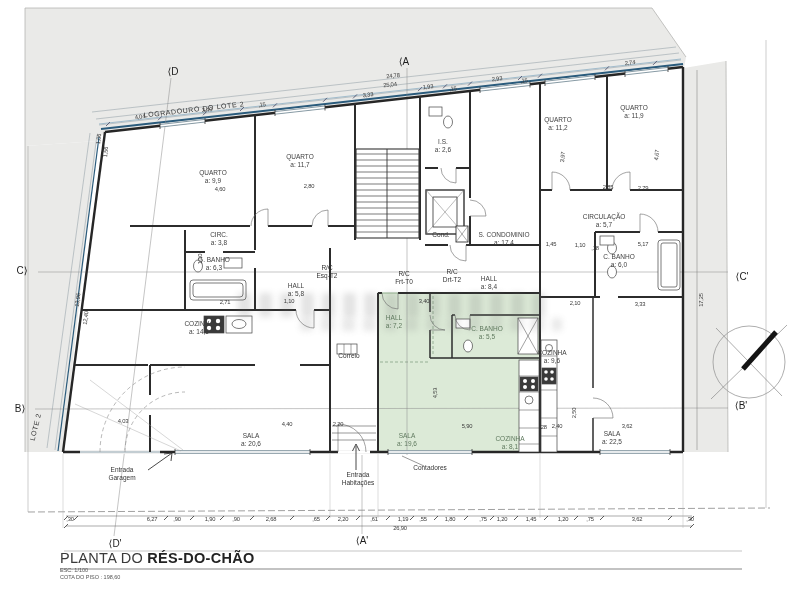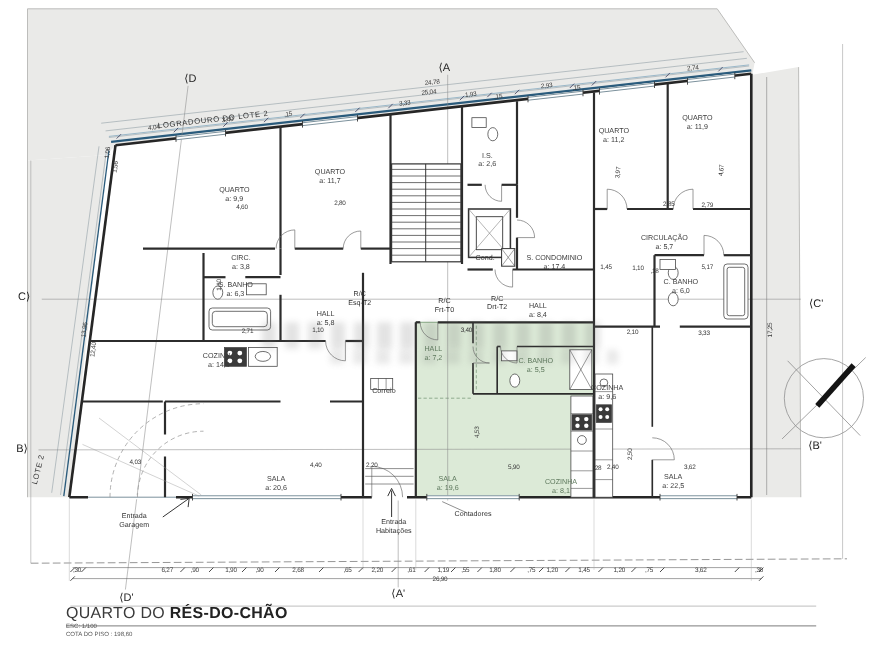--- a/index.html
+++ b/index.html
@@ -457,18 +457,18 @@
       <div class="lbl dim" style="left: 502px; top: 519px; transform: translate(-50%, -50%);">1,20</div>
       <div class="lbl dim" style="left: 531px; top: 519px; transform: translate(-50%, -50%);">1,45</div>
       <div class="lbl dim" style="left: 563px; top: 519px; transform: translate(-50%, -50%);">1,20</div>
       <div class="lbl dim" style="left: 590px; top: 519px; transform: translate(-50%, -50%);">,75</div>
       <div class="lbl dim" style="left: 637px; top: 519px; transform: translate(-50%, -50%);">3,62</div>
       <div class="lbl dim" style="left: 690px; top: 519px; transform: translate(-50%, -50%);">,30</div>
       <div class="lbl dim" style="left: 400px; top: 528px; transform: translate(-50%, -50%);">26,90</div>
     </div>
 
 <div class="titleblock">
-  <div class="tb-line1"><span>QUARTO DO </span><b>RÉS-DO-CHÃO</b></div>
+  <div class="tb-line1"><span>PLANTA DO </span><b>RÉS-DO-CHÃO</b></div>
   <div class="tb-scale">ESC: 1/100</div>
   <div class="tb-level">COTA DO PISO : 198,60</div>
 </div>
 
 </div>
 
 </body></html>

